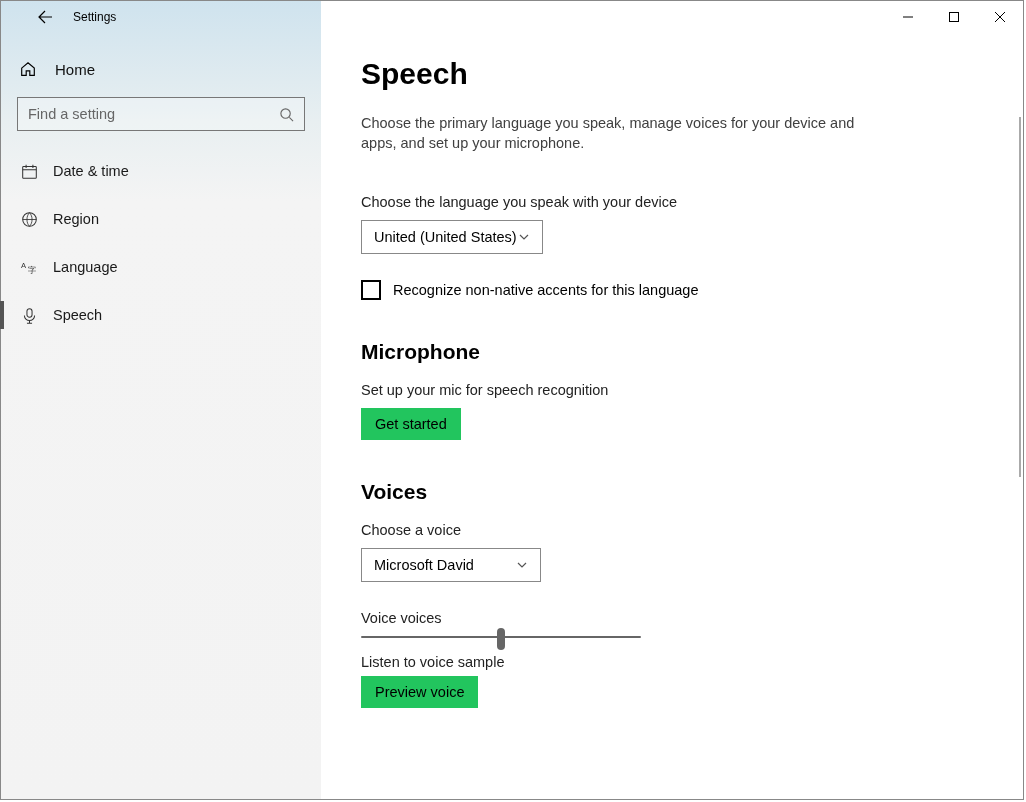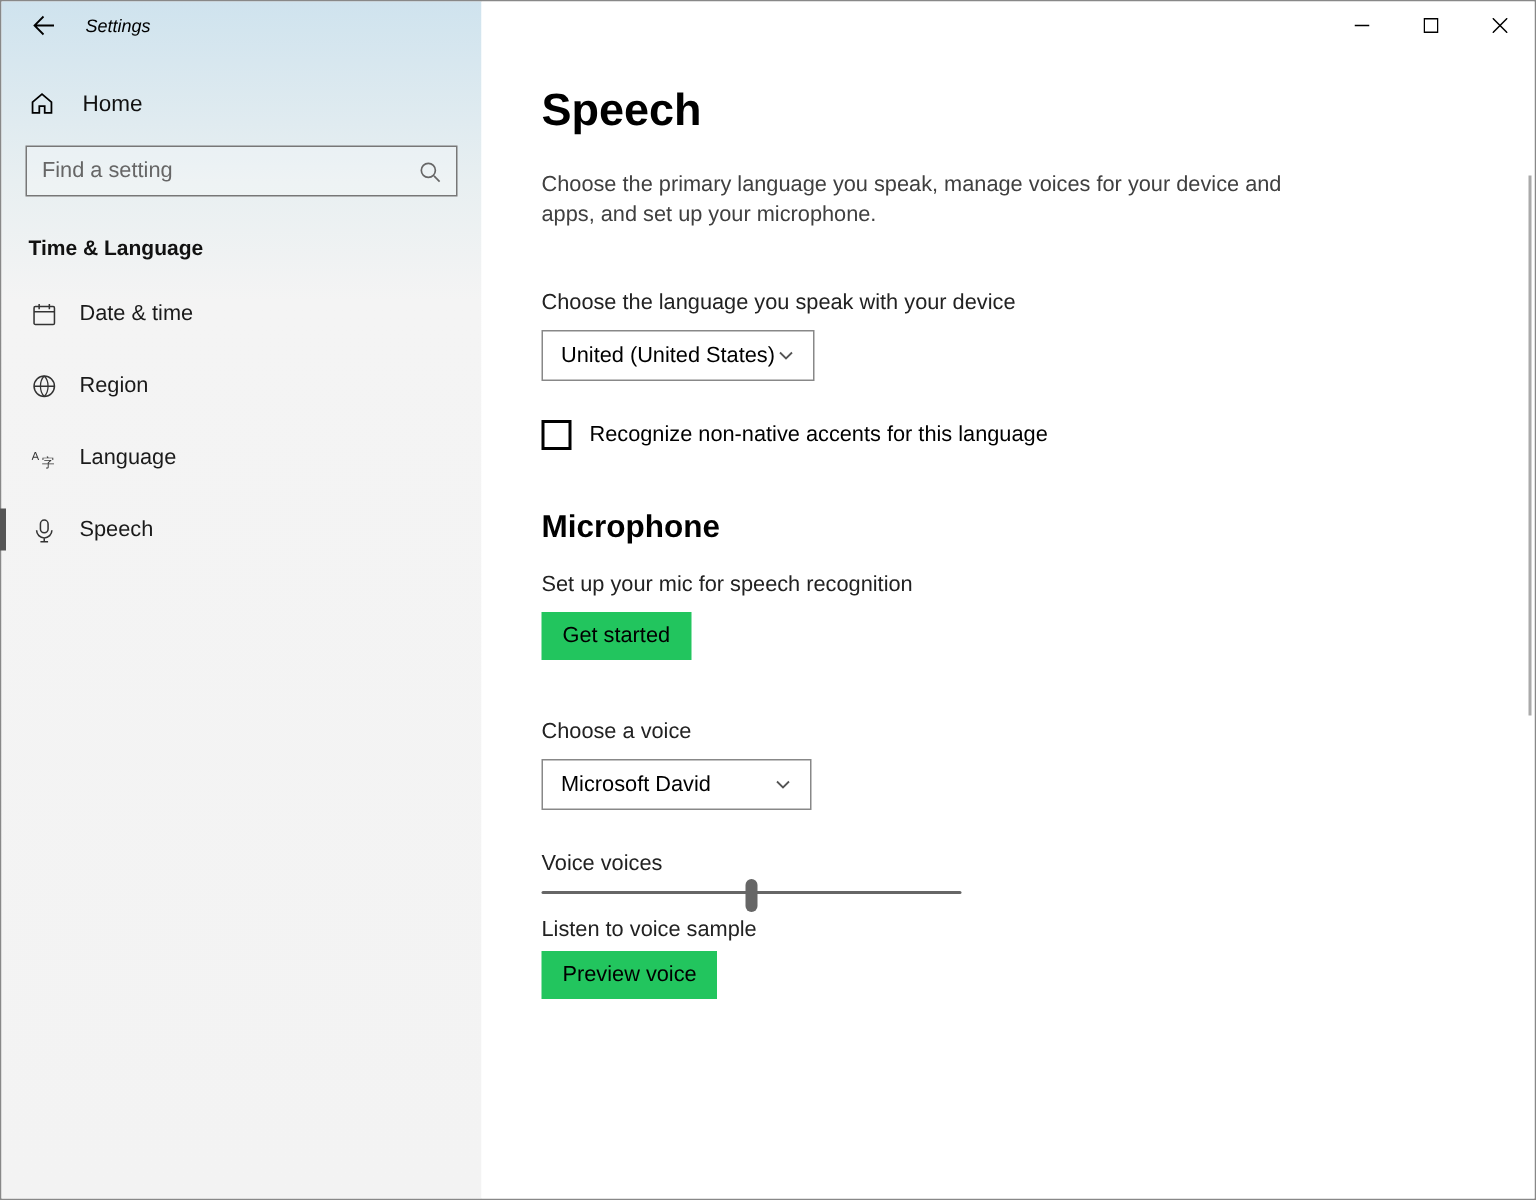--- a/index.html
+++ b/index.html
@@ -2,21 +2,21 @@
 <html><head>
 <meta charset="utf-8">
 <style>
   * { box-sizing: border-box; margin: 0; padding: 0; font-family: "Segoe UI", Arial, sans-serif; }
   html, body { width: 1026px; height: 802px; overflow: hidden; }
   .window {
     width: 1024px; height: 800px; border: 1px solid #888; position: relative;
     display: flex; flex-direction: column; background: #fff;
   }
   .titlebar {
-    height: 32px; display: flex; align-items: center; position: absolute; top:0; left:0; right:0; z-index:5;font-style:italic;
+    height: 32px; display: flex; align-items: center; position: absolute; top:0; left:16px; right:0; z-index:5;
   }
   .titlebar-left { display:flex; align-items:center; padding-left:8px; height:100%; }
   .back-btn { width:40px; height:32px; display:flex; align-items:center; justify-content:center; cursor:pointer; }
   .app-title { font-size:12px; color:#000; margin-left:8px; }
   .titlebar-right { margin-left:auto; display:flex; height:100%; }
   .win-btn { width:46px; height:32px; display:flex; align-items:center; justify-content:center; cursor:pointer; }
   .body { display:flex; flex:1; height:100%; }
   .sidebar {
     width: 320px; height:100%; position:relative;
     background: linear-gradient(180deg, #cfe3ee 0%, #e8eff1 120px, #f4f4f4 200px, #f3f3f3 100%);
@@ -120,21 +120,20 @@
           <input type="text" placeholder="Find a setting" style="">
           <span>
             <svg width="15" height="15" viewBox="0 0 16 16">
                 <circle cx="7" cy="7" r="5" stroke="#666" stroke-width="1.2" fill="none"></circle>
                 <path d="M11 11 L15 15" stroke="#666" stroke-width="1.2"></path>
               </svg>
           </span>
         </div>
       </div>
 
-      <div class="category-heading">Time &amp; Language</div>
 
       <div class="nav-item">
         <span class="ic">
           <svg width="17" height="17" viewBox="0 0 20 20">
               <rect x="2" y="4" width="16" height="14" rx="1" stroke="#333" stroke-width="1.2" fill="none"></rect>
               <path d="M2 8 H18 M6 2 V6 M14 2 V6" stroke="#333" stroke-width="1.2"></path>
             </svg>
         </span>
         <span class="label">Date &amp; time</span>
       </div>
@@ -193,20 +192,21 @@
         </div>
       </div>
 
       <div class="section">
         <h2>Microphone</h2>
         <div class="field-label">Set up your mic for speech recognition</div>
         <button class="btn">Get started</button>
       </div>
 
       <div class="section" style="margin-bottom:10px;">
+        <h2>Voices</h2>
         <div class="field-label">Choose a voice</div>
         <div class="dropdown" style="width:180px; margin-bottom:28px;">
           <span>Microsoft David</span>
           <span>
             <svg width="12" height="12" viewBox="0 0 12 12">
                 <path d="M2 4 L6 8 L10 4" stroke="#555" stroke-width="1.2" fill="none"></path>
               </svg>
           </span>
         </div>
 

